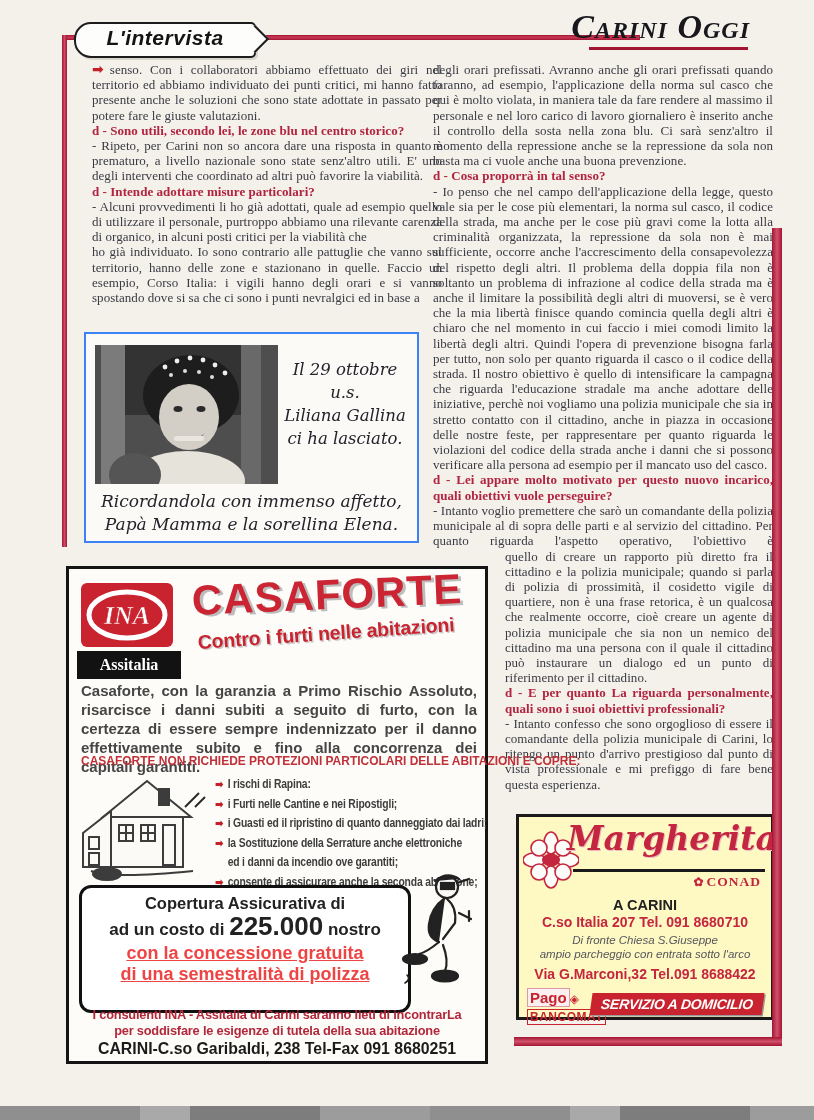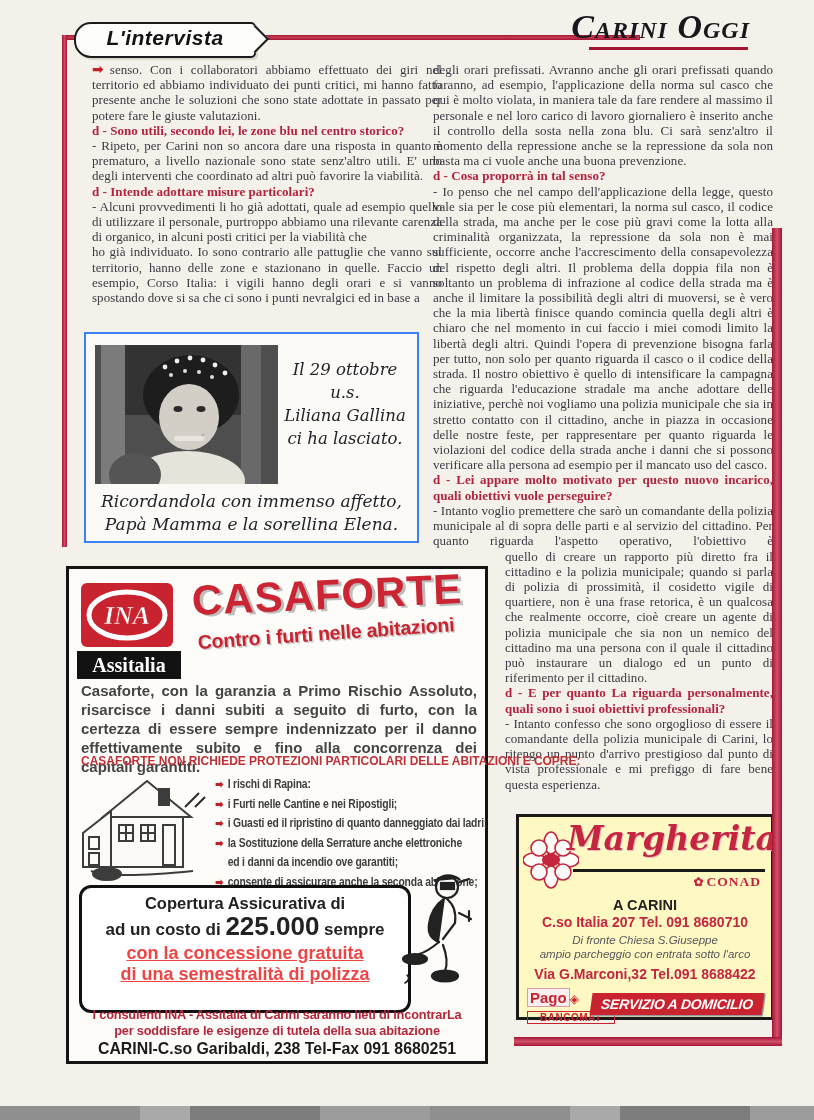--- a/index.html
+++ b/index.html
@@ -42,21 +42,21 @@
   .obit-side{position:absolute;left:192px;top:24px;width:134px;text-align:center;
     font-family:"DejaVu Serif",serif;font-style:italic;font-size:16.5px;line-height:23px;color:#23232b;}
   .obit-bottom{position:absolute;left:0;right:0;top:156px;text-align:center;
     font-family:"DejaVu Serif",serif;font-style:italic;font-size:17px;line-height:23px;color:#23232b;}
 
   
   .ina{position:absolute;left:66px;top:566px;width:416px;height:492px;background:#fdfcf9;
     border:3px solid #141414;}
   .ina-logo{position:absolute;left:12px;top:14px;width:92px;height:64px;}
   .ina-assitalia{position:absolute;left:8px;top:82px;width:104px;height:28px;background:#121212;
-    color:#fff;font-family:"Liberation Serif",serif;font-weight:bold;font-size:20px;
+    color:#fff;font-family:"Liberation Serif",serif;font-weight:bold;font-size:16px;
     text-align:center;line-height:28px;}
   .ina-title{position:absolute;left:102px;top:2px;width:312px;text-align:center;
     font-weight:bold;font-size:42px;letter-spacing:1px;color:#cb2433;
     transform:rotate(-2.5deg);text-shadow:3px 2px 0 #bdbdbd;}
   .ina-sub{position:absolute;left:98px;top:53px;width:318px;text-align:center;
     font-weight:bold;font-size:19.5px;letter-spacing:-.2px;color:#c8232e;
     transform:rotate(-4deg);text-shadow:1.5px 1.5px 0 #c9c9c9;}
   .ina-intro{position:absolute;left:12px;top:112px;width:396px;font-weight:bold;font-size:15px;
     line-height:19px;color:#454545;text-align:justify;}
   .ina-covers{position:absolute;left:12px;top:184px;width:430px;font-weight:bold;font-size:13px;
@@ -97,22 +97,22 @@
   .mar-addr1{position:absolute;left:0;right:0;top:97px;text-align:center;font-weight:bold;
     font-size:14px;color:#c42640;}
   .mar-note{position:absolute;left:0;right:0;text-align:center;font-style:italic;
     font-size:11.5px;color:#55555c;}
   .mar-addr2{position:absolute;left:0;right:0;top:149px;text-align:center;font-weight:bold;
     font-size:14px;color:#c42640;}
   .mar-pago{position:absolute;left:8px;top:172px;width:60px;}
   .pago-word{font-weight:bold;font-size:15px;color:#c8232e;background:#fbeff0;
     border:1px solid #d9a;padding:0 2px;}
   .pago-sym{color:#c8232e;font-size:12px;}
-  .pago-sub{font-weight:bold;font-size:10px;color:#c8232e;border:1px solid #c8232e;
-    display:inline-block;padding:0 12px;margin-top:1px;letter-spacing:.5px;}
+  .pago-sub{font-weight:bold;font-size:12px;color:#c8232e;border:1px solid #c8232e;
+    display:inline-block;padding:0 2px;margin-top:1px;letter-spacing:.5px;}
   .mar-banner{position:absolute;left:72px;top:176px;width:172px;height:22px;background:#c8232e;
     transform:skewX(-8deg);box-shadow:1.5px 1.5px 0 #999;}
   .mar-banner span{display:block;text-align:center;font-style:italic;font-weight:bold;
     font-size:14px;color:#fff;line-height:22px;transform:skewX(2deg);letter-spacing:-.2px;}
 
   
   .frame-right{position:absolute;left:772px;top:228px;width:10px;height:818px;
     background:linear-gradient(90deg,#a31433,#d0516a 50%,#a31433);}
   .frame-bottom{position:absolute;left:514px;top:1037px;width:268px;height:9px;
     background:linear-gradient(#a31433,#d0516a 50%,#a31433);}
@@ -253,21 +253,21 @@
 
         <div class="ina-item"><span class="ina-arrow">➡</span><span>la Sostituzione della Serrature anche elettroniche</span></div>
 
         <div class="ina-item noarrow"><span class="ina-arrow">➡</span><span>ed i danni da incendio ove garantiti;</span></div>
 
         <div class="ina-item"><span class="ina-arrow">➡</span><span>consente di assicurare anche la seconda abitazione;</span></div>
       </div>
 
     <div class="ina-roundbox">
       <div class="ina-cov-label">Copertura Assicurativa di</div>
-      <div class="ina-cost"><span>ad un costo di </span><span class="big">225.000</span><span> sempre</span></div>
+      <div class="ina-cost"><span>ad un costo di </span><span class="big">225.000</span><span> nostro</span></div>
       <div class="ina-promo">con la concessione gratuita</div>
       <div class="ina-promo">di una semestralità di polizza</div>
     </div>
 
     <svg class="ina-burglar" viewBox="0 0 80 124">
       <g stroke="#222" stroke-width="2.2" fill="none" stroke-linecap="round">
         <circle cx="46" cy="22" r="11" fill="#fbfaf6"></circle>
         <path d="M34 16 q12 -10 24 -2" fill="#222"></path>
         <path d="M56 18 l12 -4"></path>
         <rect x="40" y="18" width="13" height="6" fill="#222"></rect>

